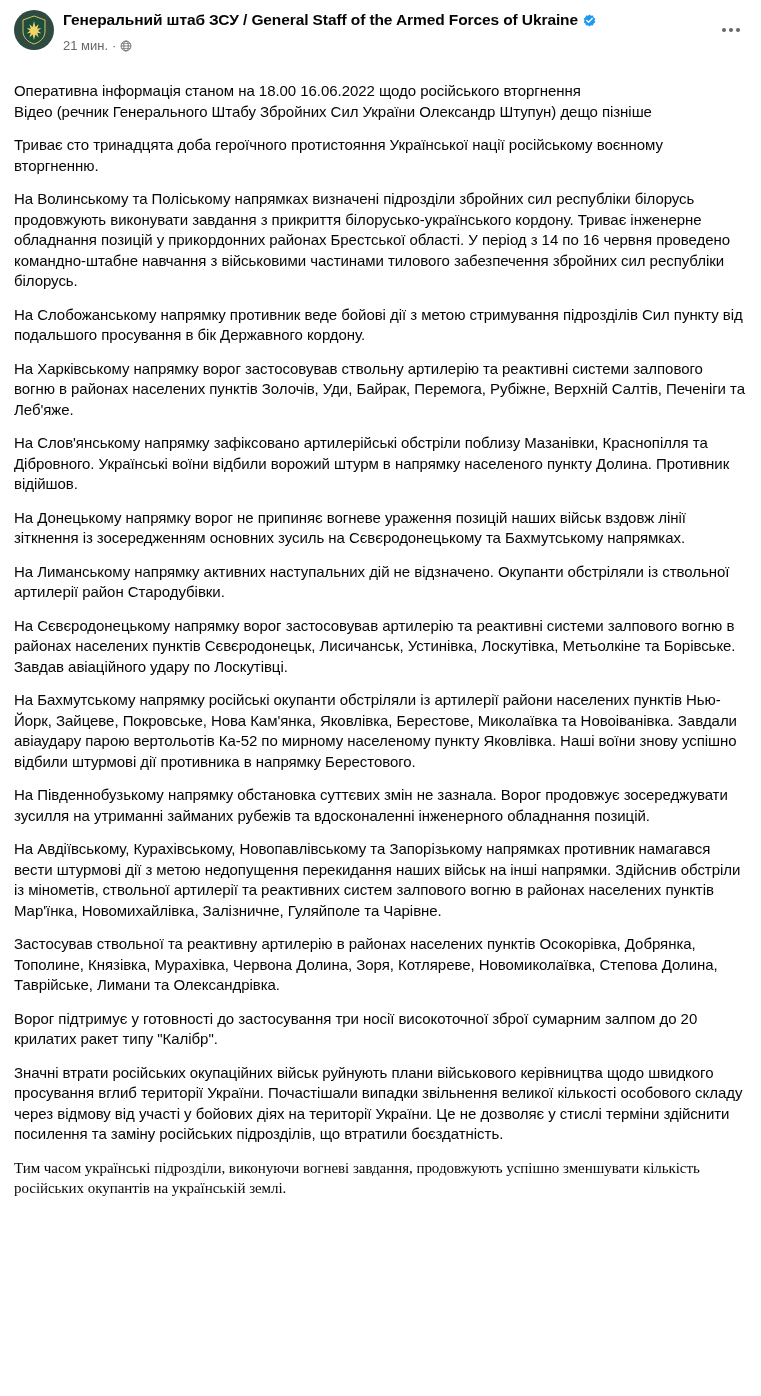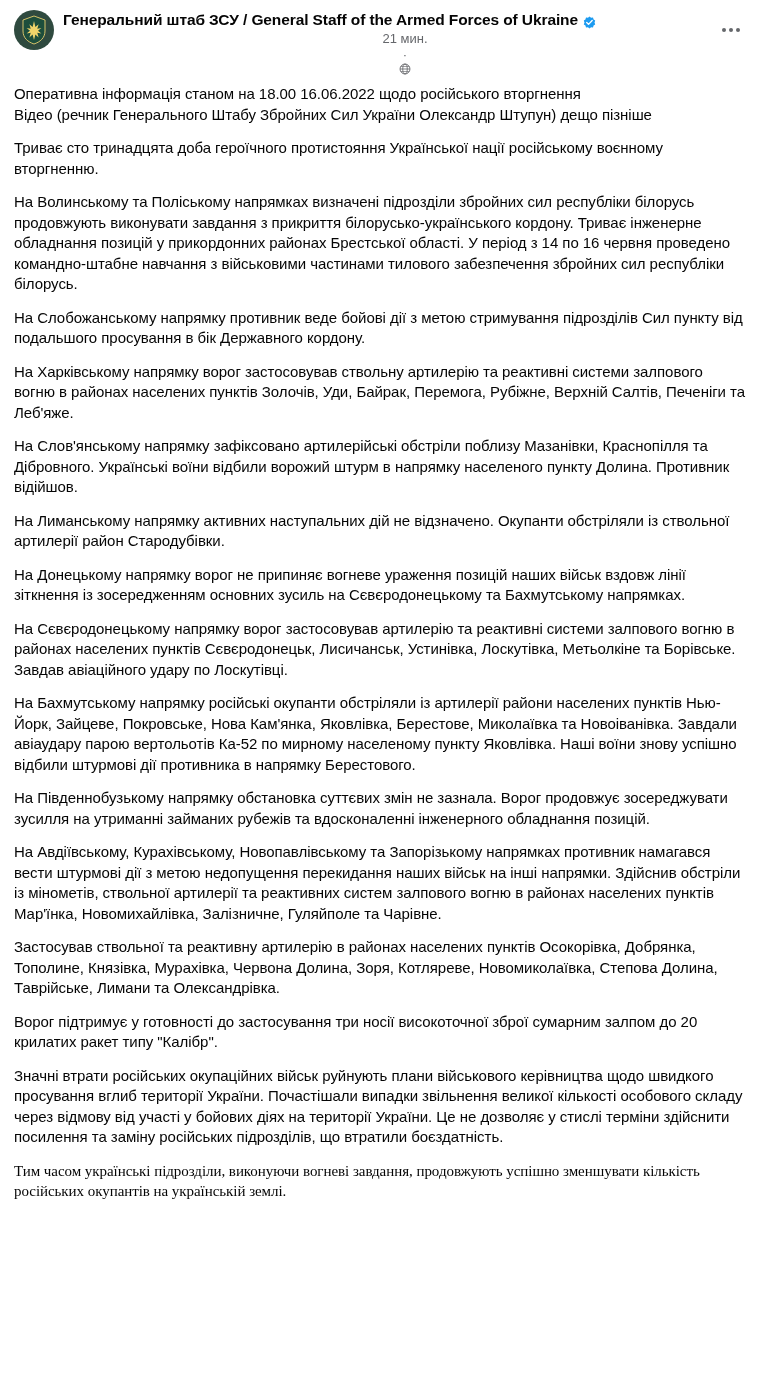--- a/index.html
+++ b/index.html
@@ -43,44 +43,43 @@
     height: 30px;
     display: block;
   }
   .header-text {
     flex: 1 1 auto;
     min-width: 0;
     padding-top: 1px;
   }
   .page-name-row {
     display: flex;
-    align-items: flex-end;
+    align-items: center;
     line-height: 18px;
   }
   .page-name {
     font-size: 15.5px;
     font-weight: bold;
     color: #050505;
     letter-spacing: -0.1px;
     white-space: nowrap;
   }
   .verified-badge {
     margin-left: 5px;
     flex: 0 0 auto;
     display: inline-flex;
     align-items: center;
   }
   .meta-row {
     display: flex;
     align-items: center;
-    margin-top: 2px;
+    margin-top: 9px;
     color: #65676b;
     font-size: 13px;
     line-height: 16px;
-    flex-direction: column;
   }
   .meta-sep {
     margin: 0 4px;
     color: #65676b;
     font-size: 13px;
   }
   .globe-icon {
     display: inline-flex;
     align-items: center;
   }
@@ -98,21 +97,21 @@
   }
   .menu-dots .dot {
     width: 4px;
     height: 4px;
     border-radius: 50%;
     background: #65676b;
     margin: 0 1.5px;
     display: inline-block;
   }
   .post-body {
-    margin-top: 9px;
+    margin-top: 25px;
     font-size: 15px;
     line-height: 20.5px;
     color: #050505;
     letter-spacing: -0.05px;
   }
   .post-body p {
     margin: 0 0 13px 0;
   }
   .post-body p:last-child {
     margin-bottom: 0;
@@ -167,22 +166,22 @@
   </div>
 
   <div class="post-body">
     <p style="white-space: pre-line;">Оперативна інформація станом на 18.00 16.06.2022 щодо російського вторгнення
 Відео (речник Генерального Штабу Збройних Сил України Олександр Штупун) дещо пізніше</p>
     <p>Триває сто тринадцята доба героїчного протистояння Української нації російському воєнному вторгненню.</p>
     <p>На Волинському та Поліському напрямках визначені підрозділи збройних сил республіки білорусь продовжують виконувати завдання з прикриття білорусько-українського кордону. Триває інженерне обладнання позицій у прикордонних районах Брестської області. У період з 14 по 16 червня проведено командно-штабне навчання з військовими частинами тилового забезпечення збройних сил республіки білорусь.</p>
     <p>На Слобожанському напрямку противник веде бойові дії з метою стримування підрозділів Сил пункту від подальшого просування в бік Державного кордону.</p>
     <p>На Харківському напрямку ворог застосовував ствольну артилерію та реактивні системи залпового вогню в районах населених пунктів Золочів, Уди, Байрак, Перемога, Рубіжне, Верхній Салтів, Печеніги та Леб'яже.</p>
     <p>На Слов'янському напрямку зафіксовано артилерійські обстріли поблизу Мазанівки, Краснопілля та Дібровного. Українські воїни відбили ворожий штурм в напрямку населеного пункту Долина. Противник відійшов.</p>
+    <p>На Донецькому напрямку ворог не припиняє вогневе ураження позицій наших військ вздовж лінії зіткнення із зосередженням основних зусиль на Сєвєродонецькому та Бахмутському напрямках.</p>
     <p>На Лиманському напрямку активних наступальних дій не відзначено. Окупанти обстріляли із ствольної артилерії район Стародубівки.</p>
-    <p>На Донецькому напрямку ворог не припиняє вогневе ураження позицій наших військ вздовж лінії зіткнення із зосередженням основних зусиль на Сєвєродонецькому та Бахмутському напрямках.</p>
     <p>На Сєвєродонецькому напрямку ворог застосовував артилерію та реактивні системи залпового вогню в районах населених пунктів Сєвєродонецьк, Лисичанськ, Устинівка, Лоскутівка, Метьолкіне та Борівське. Завдав авіаційного удару по Лоскутівці.</p>
     <p>На Бахмутському напрямку російські окупанти обстріляли із артилерії райони населених пунктів Нью-Йорк, Зайцеве, Покровське, Нова Кам'янка, Яковлівка, Берестове, Миколаївка та Новоіванівка. Завдали авіаудару парою вертольотів Ка-52 по мирному населеному пункту Яковлівка. Наші воїни знову успішно відбили штурмові дії противника в напрямку Берестового.</p>
     <p>На Південнобузькому напрямку обстановка суттєвих змін не зазнала. Ворог продовжує зосереджувати зусилля на утриманні займаних рубежів та вдосконаленні інженерного обладнання позицій.</p>
     <p>На Авдіївському, Курахівському, Новопавлівському та Запорізькому напрямках противник намагався вести штурмові дії з метою недопущення перекидання наших військ на інші напрямки. Здійснив обстріли  із мінометів, ствольної артилерії та реактивних систем залпового вогню в районах населених пунктів Мар'їнка, Новомихайлівка, Залізничне, Гуляйполе та Чарівне.</p>
     <p>Застосував ствольної та реактивну артилерію в районах населених пунктів Осокорівка, Добрянка, Тополине, Князівка, Мурахівка, Червона Долина, Зоря, Котляреве, Новомиколаївка, Степова Долина, Таврійське, Лимани та Олександрівка.</p>
     <p>Ворог підтримує у готовності до застосування три носії високоточної зброї сумарним залпом до 20 крилатих ракет типу "Калібр".</p>
     <p>Значні втрати російських окупаційних військ руйнують плани військового керівництва щодо швидкого просування вглиб території України. Почастішали випадки звільнення великої кількості особового складу через відмову від участі у бойових діях на території України. Це не дозволяє у стислі терміни здійснити посилення та заміну російських підрозділів, що втратили боєздатність.</p>
     <p>Тим часом українські підрозділи, виконуючи вогневі завдання, продовжують успішно зменшувати кількість російських окупантів на українській землі.</p>
   </div>
 

